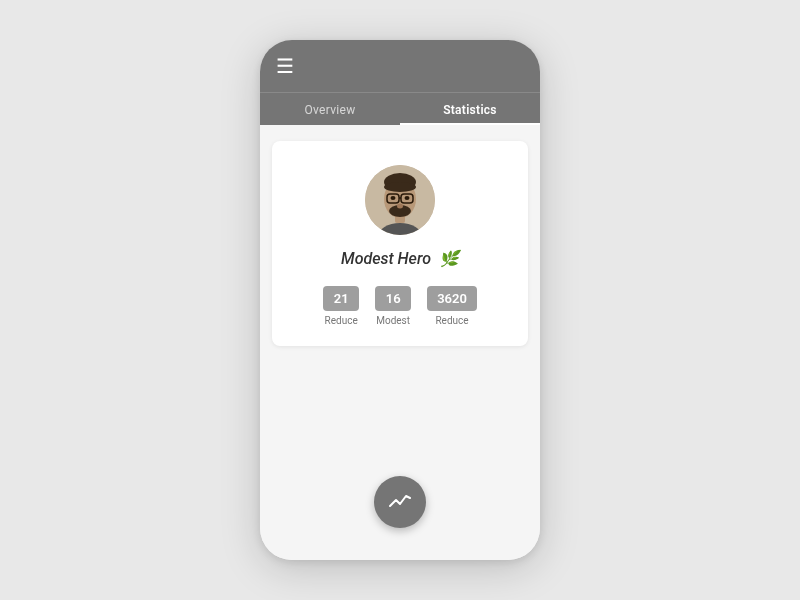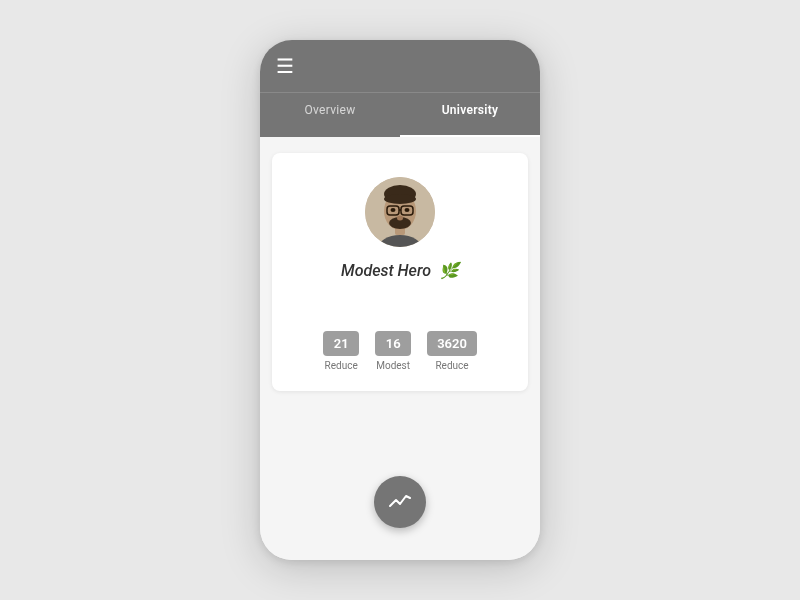--- a/index.html
+++ b/index.html
@@ -51,21 +51,21 @@
 
     .tabs {
       background: #757575;
       display: flex;
       border-top: 1px solid rgba(255,255,255,0.15);
     }
 
     .tab {
       flex: 1;
       text-align: center;
-      padding: 10px 0 20px;
+      padding: 10px 0 8px;
       font-size: 12px;
       color: rgba(255,255,255,0.7);
       cursor: pointer;
       position: relative;
       letter-spacing: 0.3px;
     }
 
     .tab.active {
       color: #fff;
       font-weight: 600;
@@ -136,21 +136,20 @@
 
     .leaf-icon {
       font-size: 16px;
       color: #555;
     }
 
     .stats-row {
       display: flex;
       gap: 16px;
       align-items: flex-start;
-      margin-top: 33px;
     }
 
     .stat-item {
       display: flex;
       flex-direction: column;
       align-items: center;
       gap: 4px;
     }
 
     .stat-badge {
@@ -203,21 +202,21 @@
 
   <div class="header">
     <span class="hamburger-icon">☰</span>
   </div>
 
   <div class="tabs">
     <div class="tab">
       <span>Overview</span>
     </div>
     <div class="tab active">
-      <span>University</span>
+      <span>Statistics</span>
     </div>
   </div>
 
   <div class="content">
 
     <div class="profile-card">
 
       <div class="avatar-container">
         <svg class="avatar-svg" viewBox="0 0 70 70" xmlns="http://www.w3.org/2000/svg">
 

